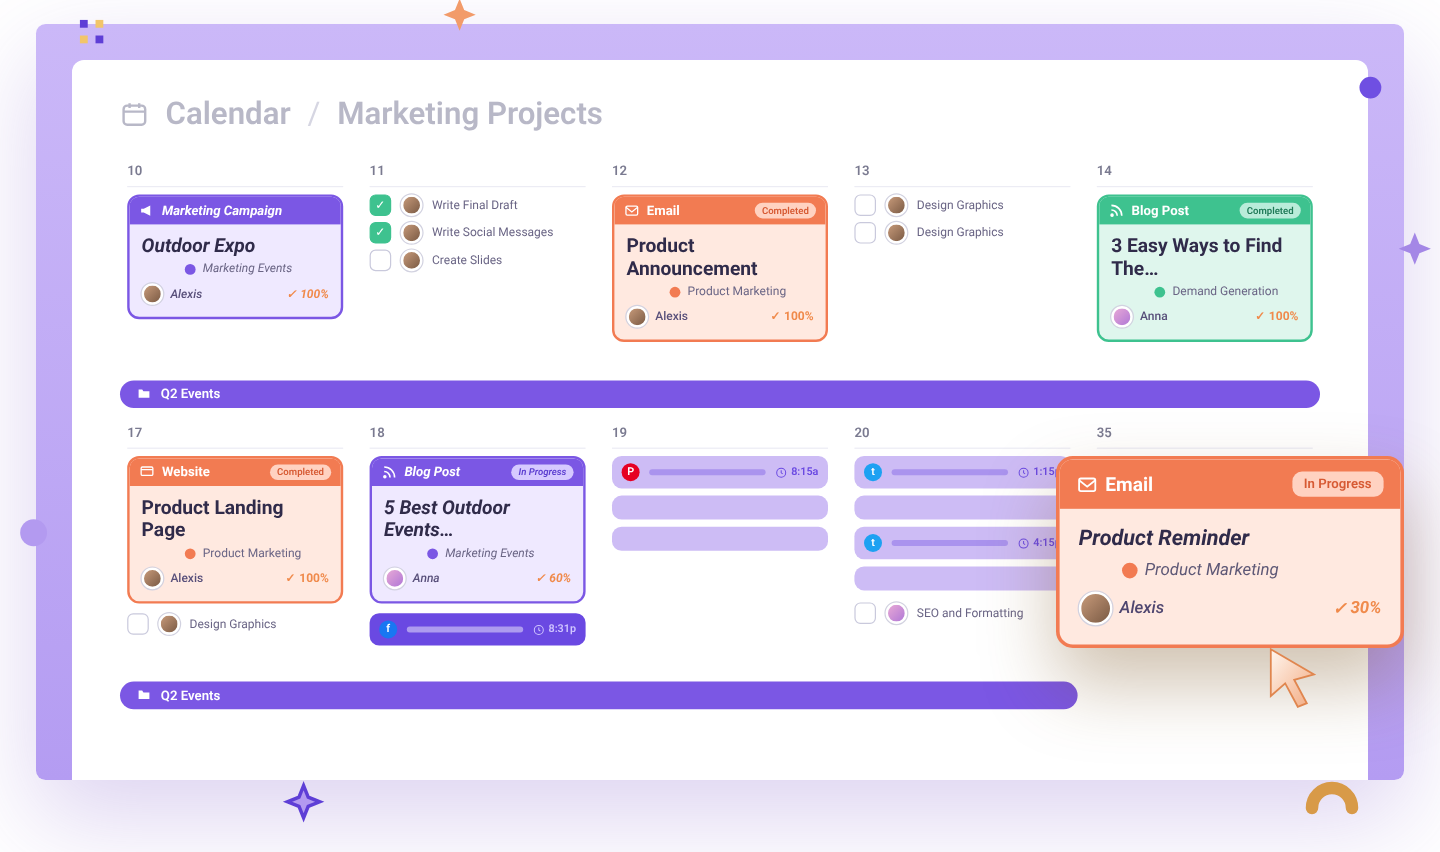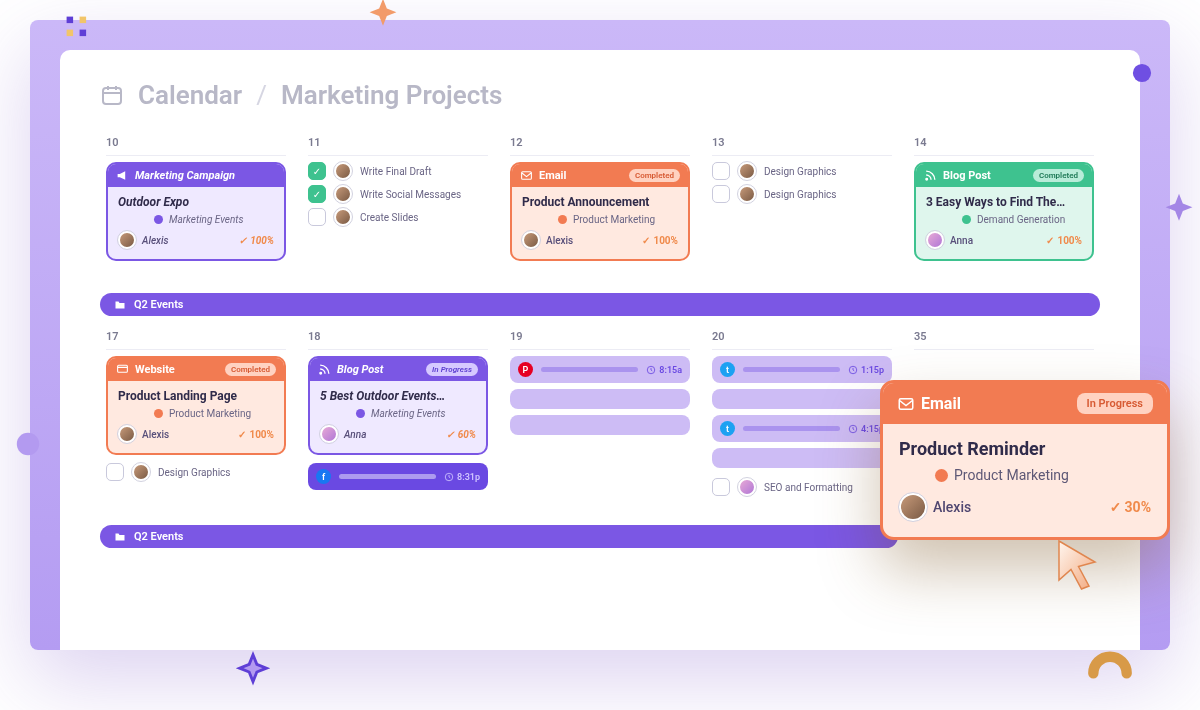--- a/index.html
+++ b/index.html
@@ -45,21 +45,21 @@
   .datehr { border-top: 1px solid #ececf4; margin-bottom: 6px; }
 
   
   .span-bar {
     grid-column: 1 / -1;
     background: #7b57e4;
     color: #fff;
     font-size: 11px; font-weight: 600;
     border-radius: 14px;
     padding: 5px 14px;
-    display: flex; align-items: flex-end; gap: 8px;
+    display: flex; align-items: flex-start; gap: 8px;
     margin: 4px 0 10px;
   }
   .folder-icon { width:12px; height:12px; }
 
   
   .card {
     border-radius: 10px;
     border: 2px solid;
     overflow: hidden;
     font-size: 11px;
@@ -71,21 +71,21 @@
     color: #fff; font-weight: 700;
   }
   .card-header .label { flex: 1; }
   .status-pill {
     background: rgba(255,255,255,.35);
     color: rgba(255,255,255,.85);
     font-size: 8px; font-weight: 600;
     padding: 2px 6px; border-radius: 8px;
   }
   .card-body { padding: 8px 10px 10px; }
-  .card-title { font-weight: 700; color: #302b4a; margin-bottom: 5px; font-size: 12px; }
+  .card-title { font-weight: 700; color: #302b4a; margin-bottom: 5px; font-size: 16px; }
   .tag { display:flex; align-items:center; gap:6px; color:#6a6585; font-size:10px; margin-bottom:6px;padding-left:36px;}
   .dot { width:9px; height:9px; border-radius:50%; }
   .card-footer { display:flex; align-items:center; justify-content:space-between; }
   .assignee { display:flex; align-items:center; gap:6px; color:#584f7a; font-size:10px; font-weight:500;}
   .avatar { width:18px; height:18px; border-radius:50%; background:linear-gradient(135deg,#c79a7a,#7a5a44); border:2px solid #fff; outline:1px solid #d2d2e0;}
   .avatar.anna { background:linear-gradient(135deg,#e8a9d6,#b077d6); }
   .pct { color:#f08a4b; font-weight:700; font-size:10px; display:flex; align-items:center; gap:3px;}
 
   .card.purple { border-color:#7b57e4; background:#efe9ff;font-style:italic; }
   .card.purple .card-header{ background:#7b57e4; }
@@ -127,21 +127,21 @@
     width:290px;
     border:3px solid #f27b52; border-radius:14px;
     background:#ffe9e0;
     box-shadow:0 30px 60px rgba(120,80,30,.35);
     overflow:hidden;
     z-index:20;
   }
   .popover-card .card-header{ background:#f27b52; padding:10px 14px;}
   .popover-card .card-header .label{ font-size:16px; }
   .popover-card .status-pill{ background:#ffd2c1; color:#d75a33; font-size:11px; padding:4px 10px;}
-  .popover-card .card-body{ padding:14px 16px 16px;}
+  .popover-card .card-body{ padding:14px 16px 16px;font-style:italic;}
   .popover-card .card-title{ font-size:18px; color:#302b4a; margin-bottom:8px;}
   .popover-card .tag{ font-size:14px; color:#5e5876;}
   .popover-card .dot{ width:13px; height:13px;}
   .popover-card .avatar{ width:28px; height:28px;}
   .popover-card .assignee{ font-size:14px; color:#4f4670;}
   .popover-card .pct{ font-size:14px;}
   .cursor {
     position:absolute; right:90px; top:535px;
     width:60px; height:60px;
     z-index:25;

